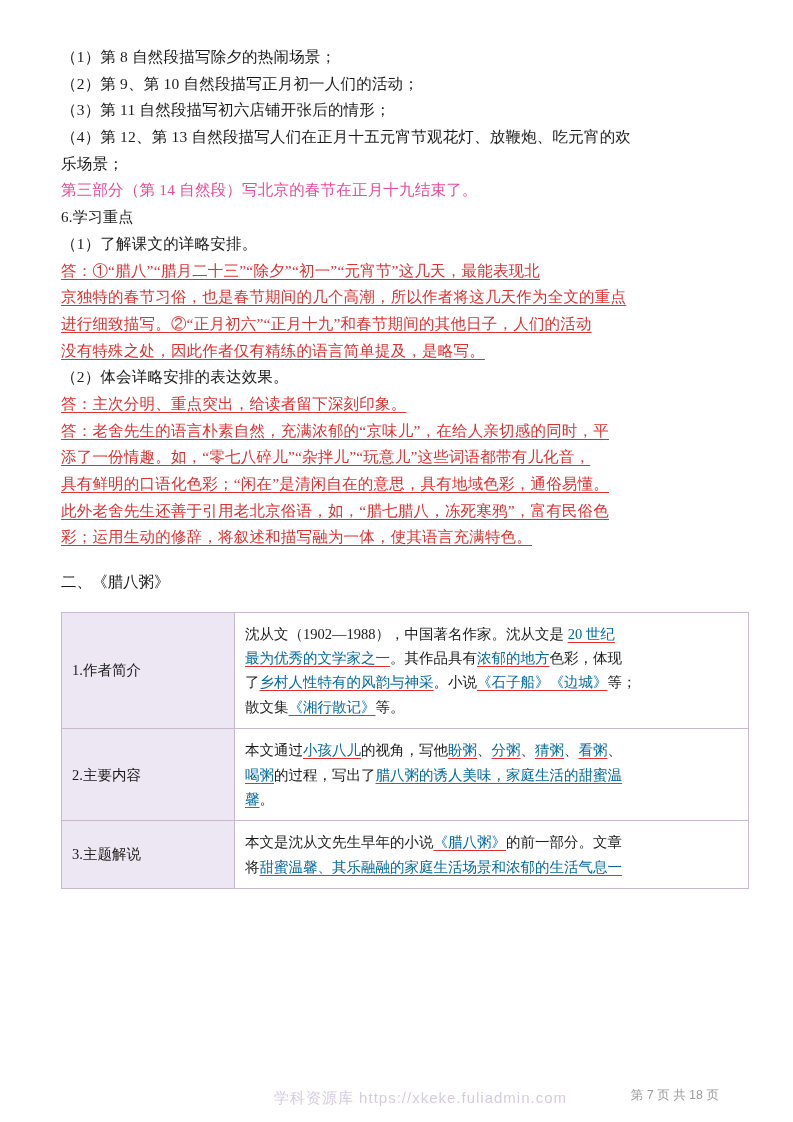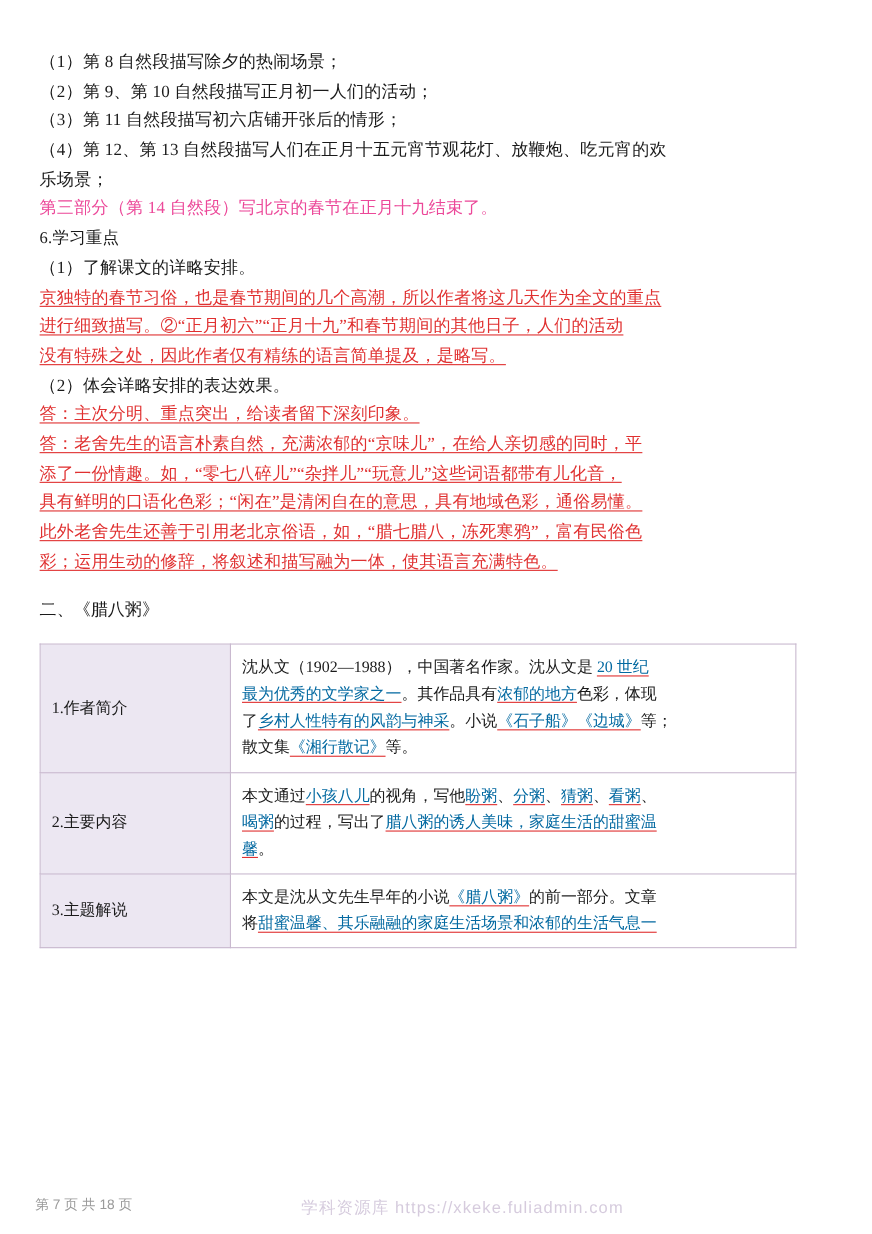--- a/index.html
+++ b/index.html
@@ -14,21 +14,21 @@
     color: #1a1a1a;
     position: relative;
     overflow: hidden;
   }
   .page {
     position: absolute;
     left: 0; top: 0;
     width: 793px;
     height: 1122px;
     box-sizing: border-box;
-    padding: 44px 52px 0 36px;
+    padding: 44px 52px 0 61px;
   }
   .line {
     font-size: 15.5px;
     line-height: 1.72;
     letter-spacing: 0.2px;
     white-space: pre-wrap;
     margin: 0;
   }
   .black { color: #1a1a1a; }
   .red {
@@ -81,25 +81,24 @@
   .u {
     text-decoration: underline;
     text-decoration-color: #e03030;
     text-underline-offset: 3px;
   }
   .footer {
     position: absolute;
     left: 0;
     bottom: 18px;
     width: 719px;
-    text-align: left;
+    text-align: right;
     font-size: 12.5px;
     color: #9a9a9a;
     font-family: "Liberation Sans", sans-serif;
-    margin-left: 32px;
   }
   .watermark {
     position: absolute;
     left: 0;
     bottom: 14px;
     width: 793px;
     text-align: center;
     font-size: 15px;
     color: #cfc3d8;
     font-family: "Liberation Sans", sans-serif;
@@ -122,20 +121,21 @@
     <p class="line black">（3）第 11 自然段描写初六店铺开张后的情形；</p>
     <p class="line black">（4）第 12、第 13 自然段描写人们在正月十五元宵节观花灯、放鞭炮、吃元宵的欢</p>
     <p class="line black">乐场景；</p>
     <p class="line heading-red">第三部分（第 14 自然段）写北京的春节在正月十九结束了。</p>
   </div>
 
   <div>
     <p class="line black small-head">6.学习重点</p>
 
     <p class="line black">（1）了解课文的详略安排。</p>
+    <p class="line red-u">答：①“腊八”“腊月二十三”“除夕”“初一”“元宵节”这几天，最能表现北</p>
     <p class="line red-u">京独特的春节习俗，也是春节期间的几个高潮，所以作者将这几天作为全文的重点</p>
     <p class="line red-u">进行细致描写。②“正月初六”“正月十九”和春节期间的其他日子，人们的活动</p>
     <p class="line red-u">没有特殊之处，因此作者仅有精练的语言简单提及，是略写。</p>
 
     <p class="line black">（2）体会详略安排的表达效果。</p>
     <p class="line red-u">答：主次分明、重点突出，给读者留下深刻印象。</p>
 
     <p class="line red-u">答：老舍先生的语言朴素自然，充满浓郁的“京味儿”，在给人亲切感的同时，平</p>
     <p class="line red-u">添了一份情趣。如，“零七八碎儿”“杂拌儿”“玩意儿”这些词语都带有儿化音，</p>
     <p class="line red-u">具有鲜明的口语化色彩；“闲在”是清闲自在的意思，具有地域色彩，通俗易懂。</p>

